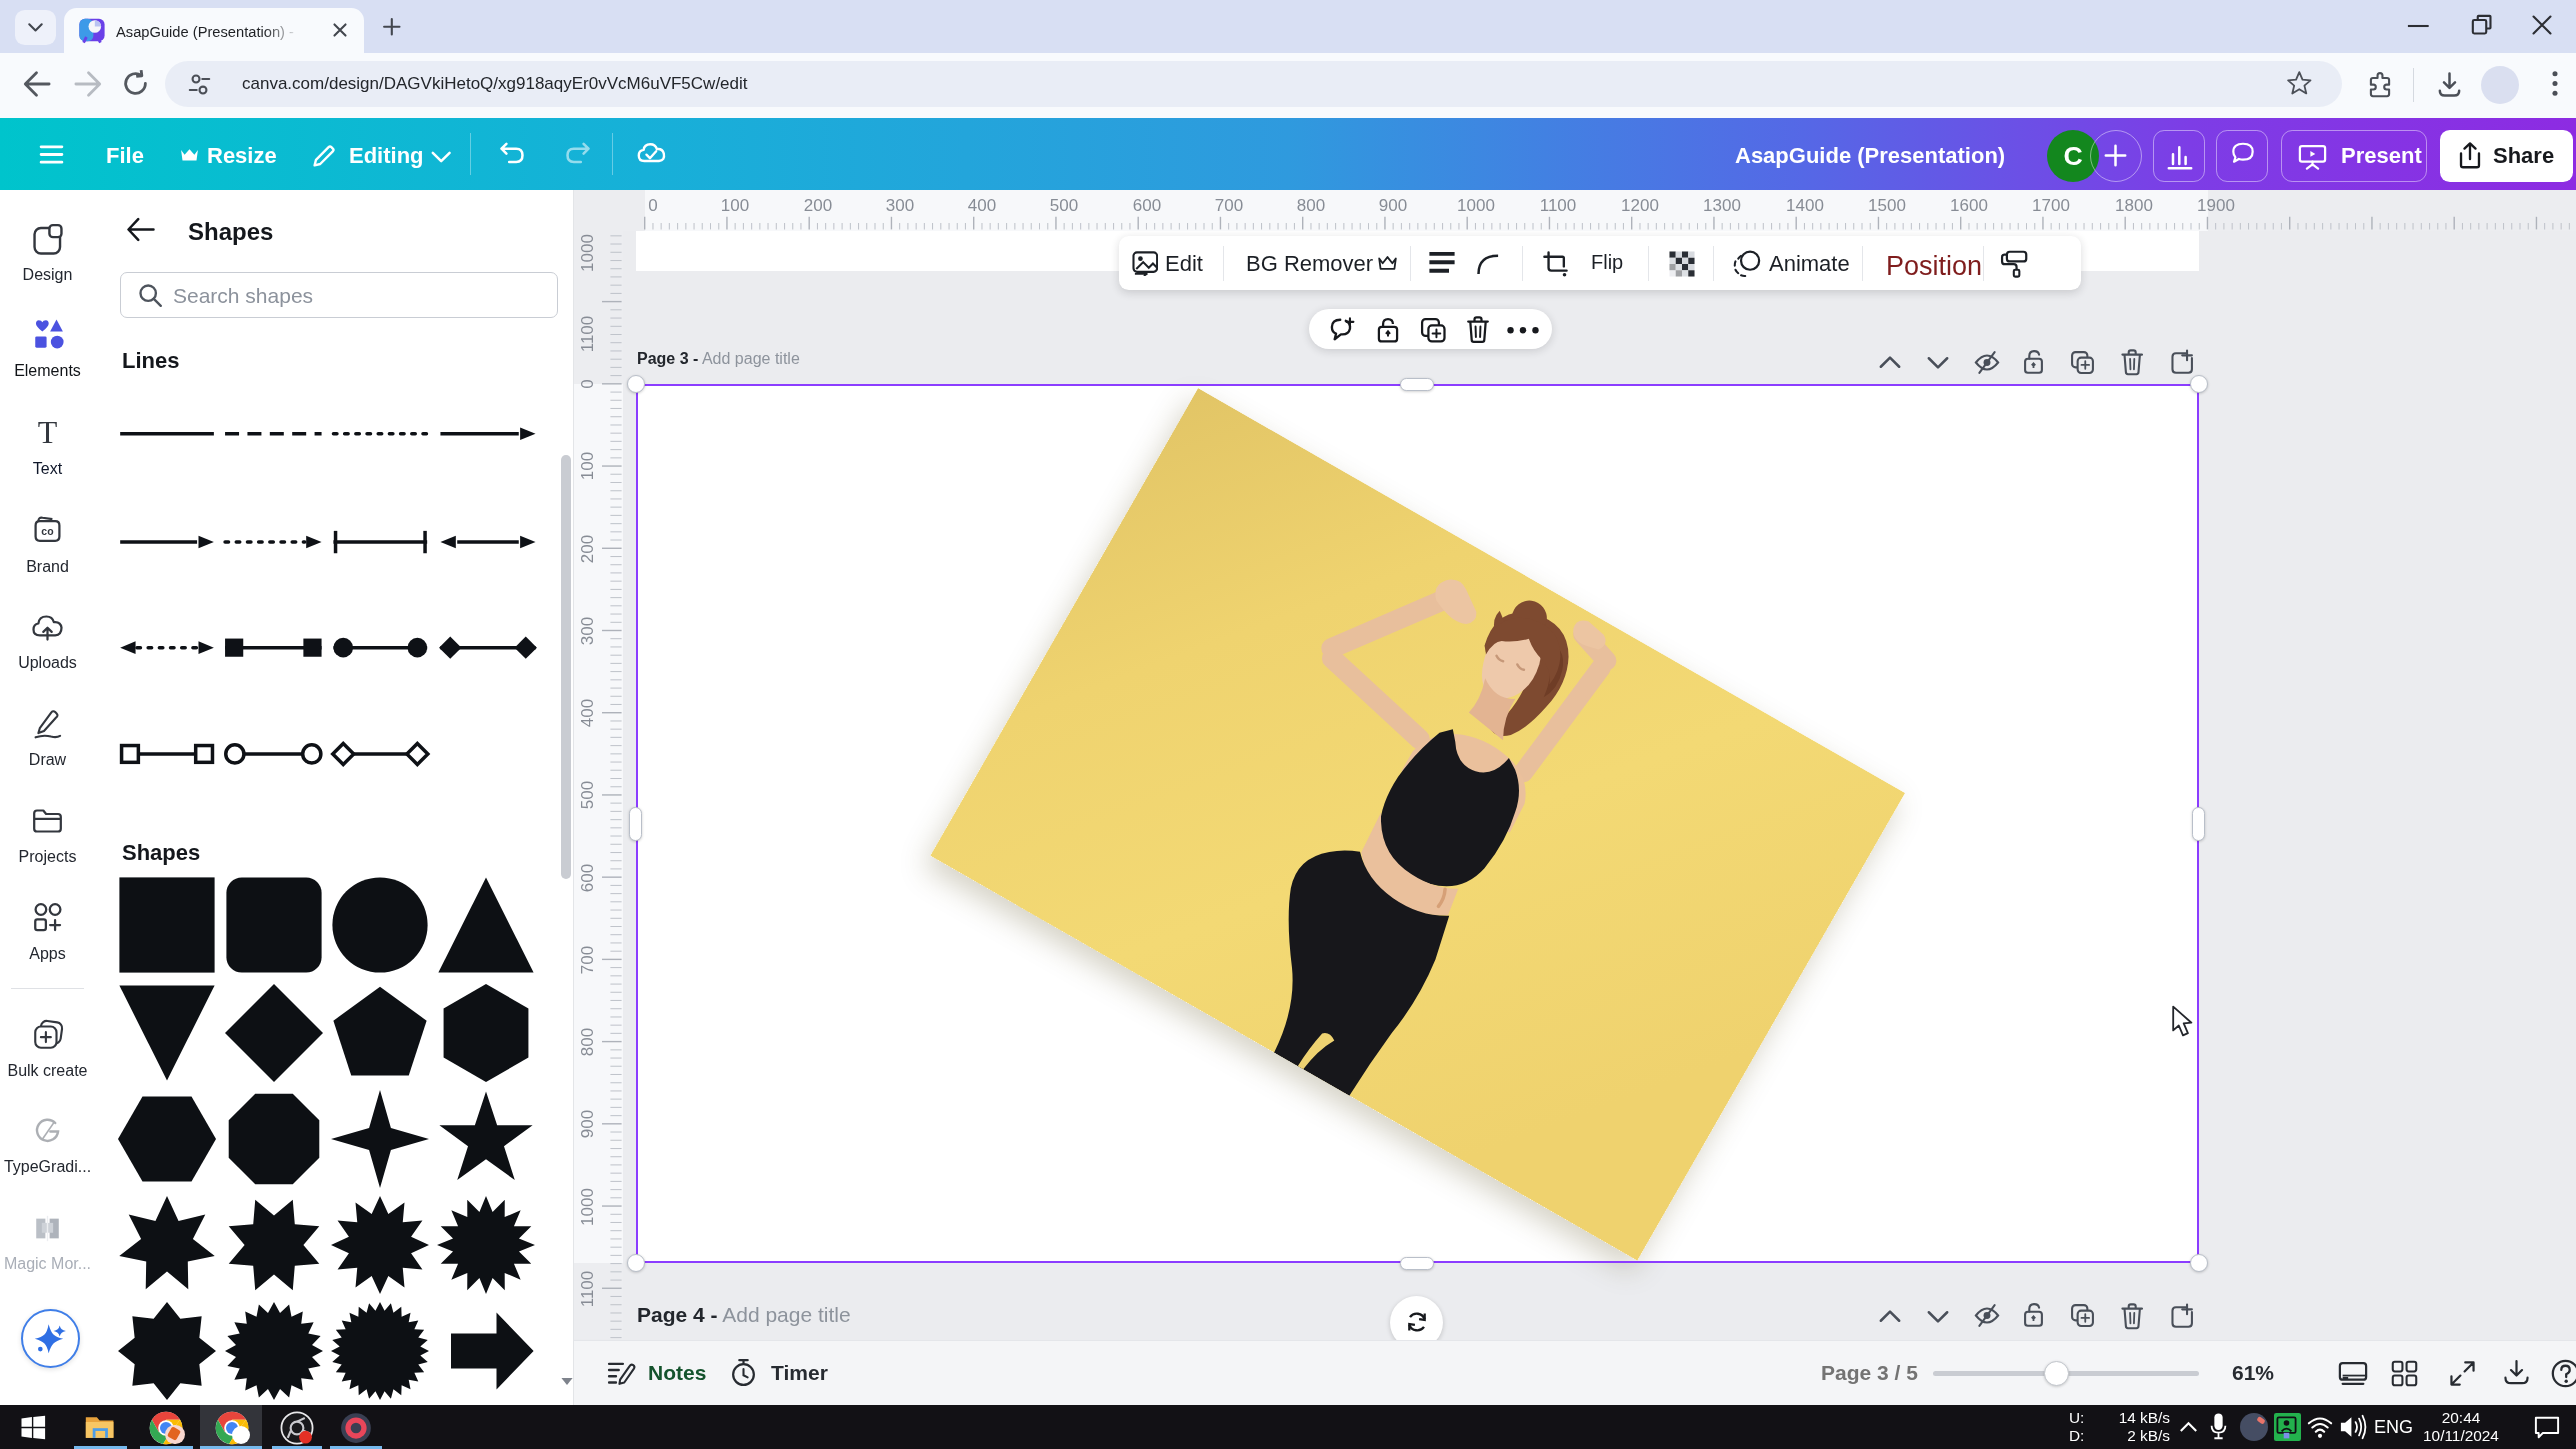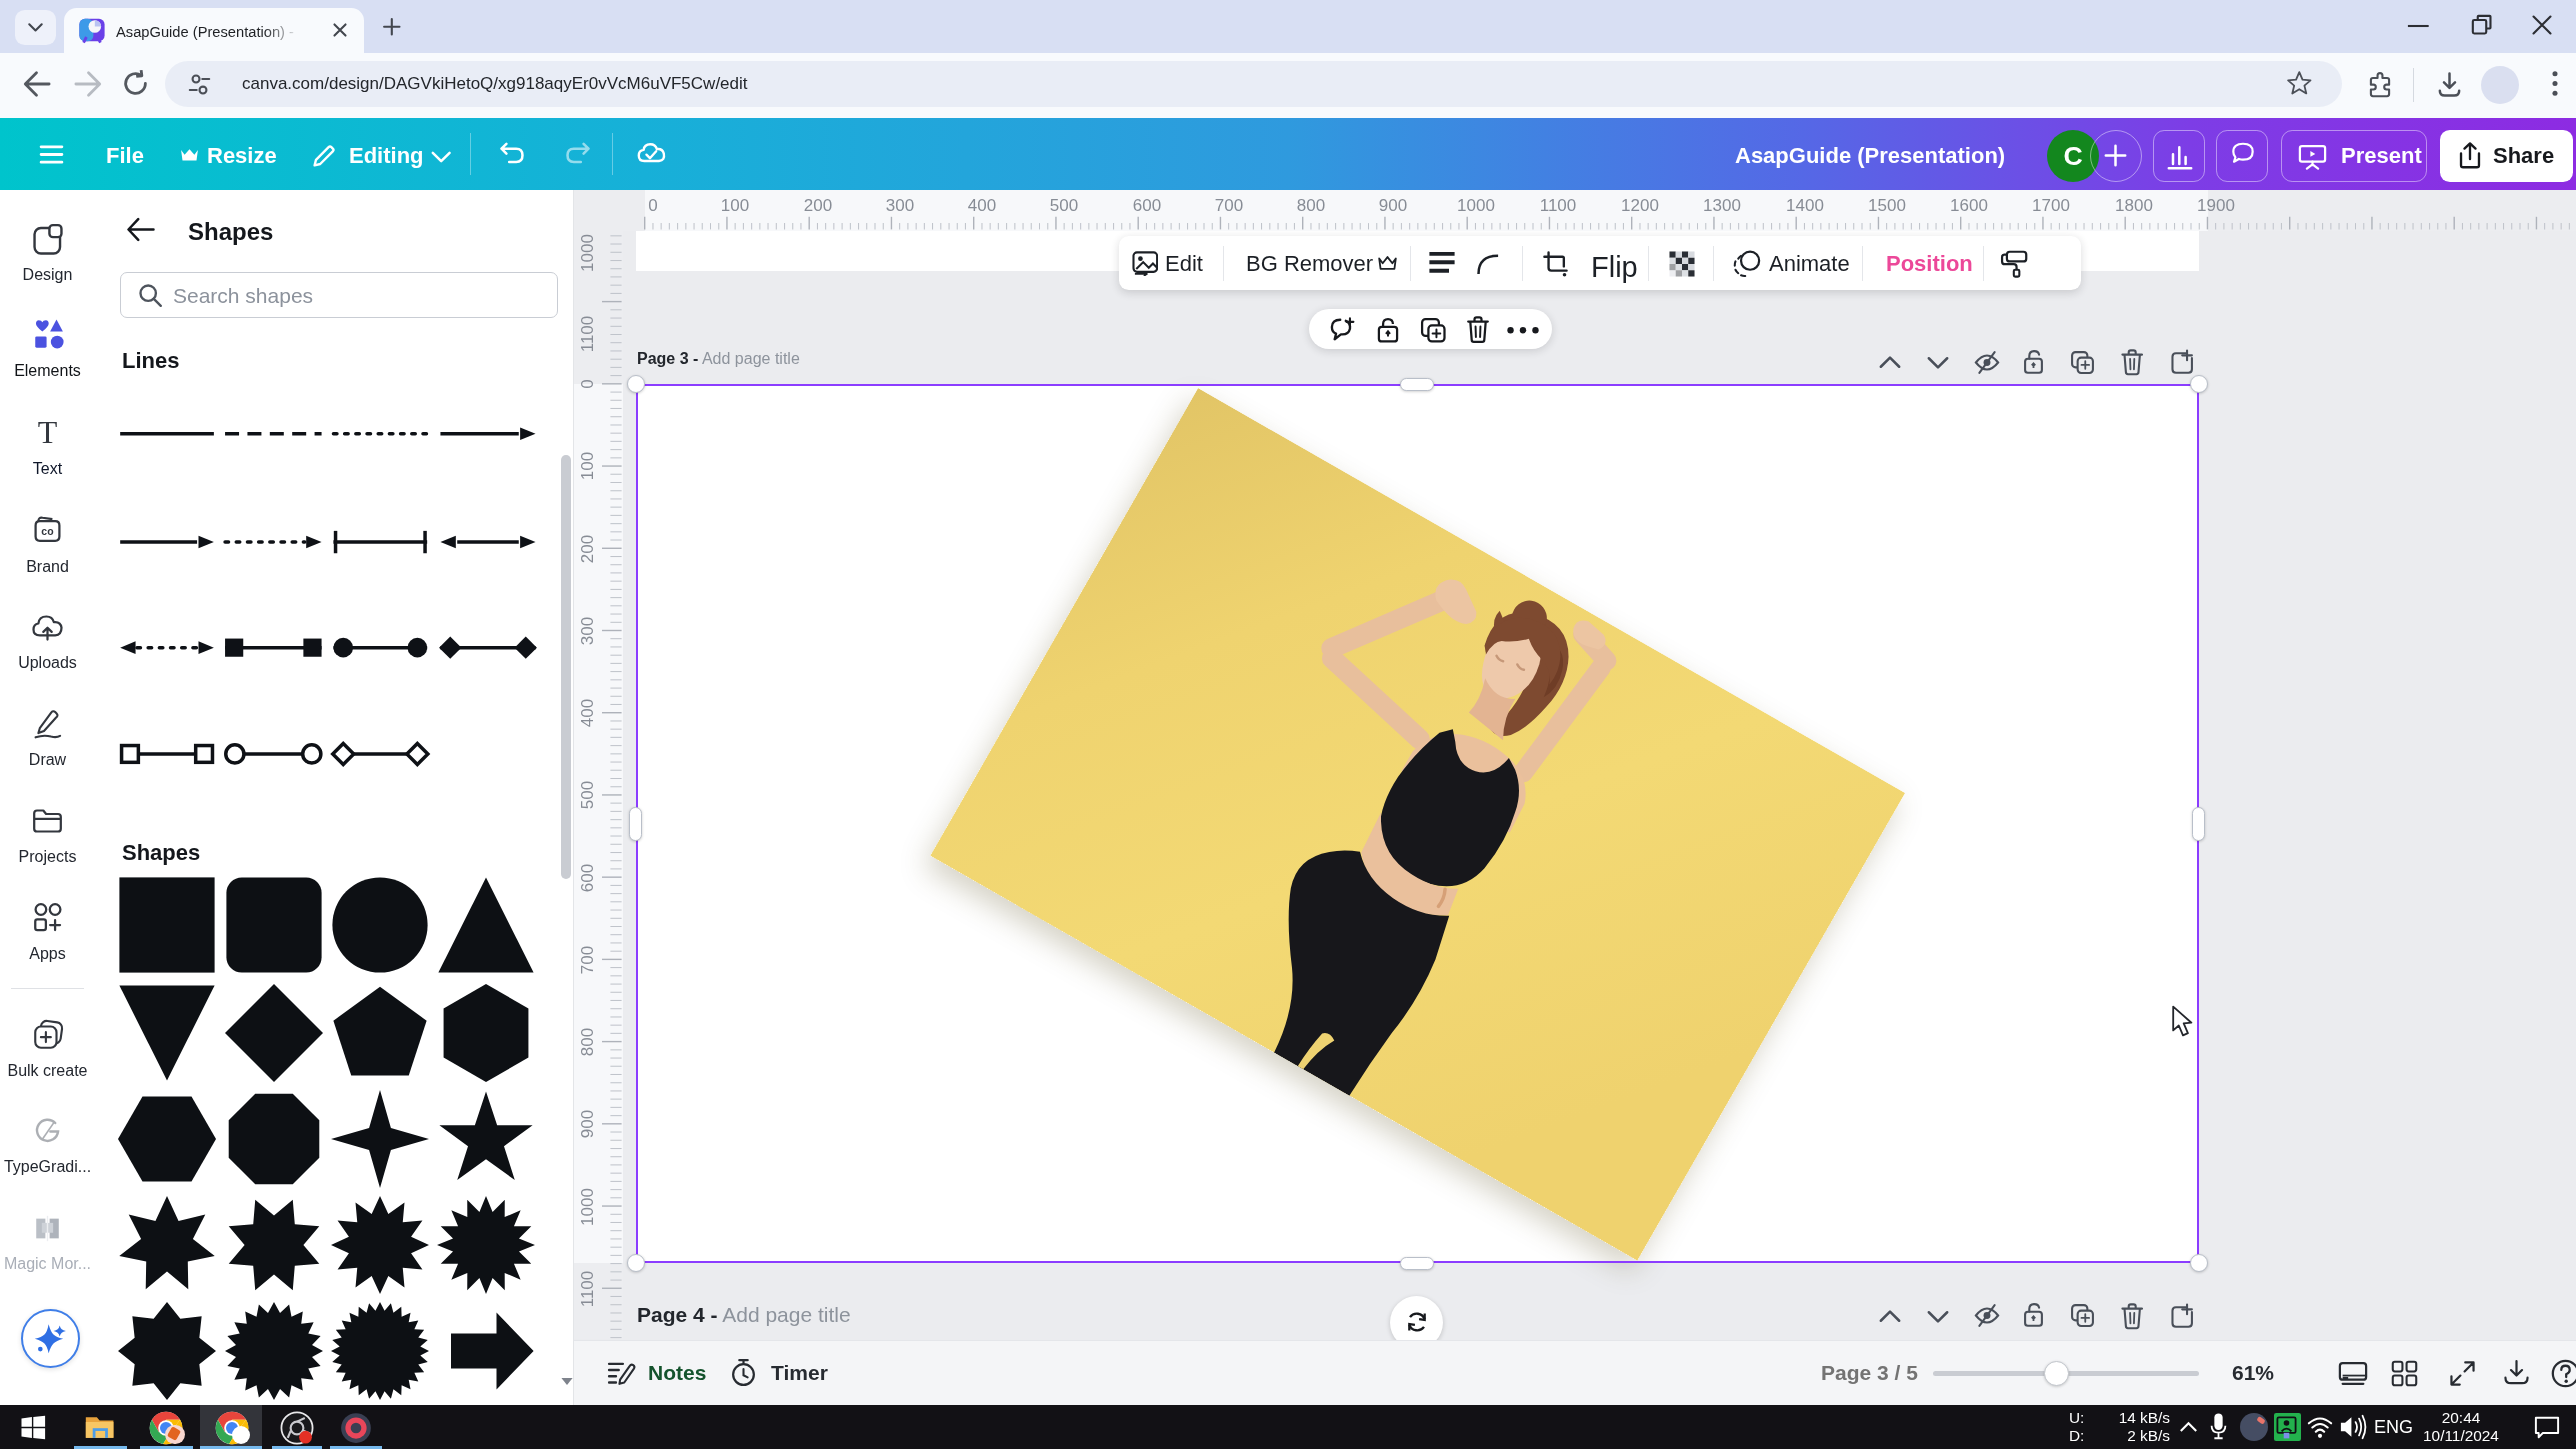--- a/index.html
+++ b/index.html
@@ -222,21 +222,21 @@
           <path d="M2 4 L38 4 M2 16 L38 16 M2 28 L30 28" stroke="#1c2026" stroke-width="5.6"></path>
         </svg>
         <svg class="abs" style="left:358px;top:17px" width="24" height="22.4" viewBox="0 0 34 32">
           <path d="M2 30 Q2 4 30 4" fill="none" stroke="#1c2026" stroke-width="3.6"></path>
         </svg>
         <div class="abs" style="left:403px;top:9.8px;width:1.4px;height:35px;background:#e4e6ea"></div>
         <svg class="abs" style="left:424px;top:14.7px" width="25" height="26" viewBox="0 0 36 37">
           <path d="M8 2 L8 24 Q8 28 12 28 L34 28 M2 8 L28 8 Q30 8 30 10 L30 22" fill="none" stroke="#1c2026" stroke-width="3.4" stroke-linecap="round"></path>
           <circle cx="31" cy="34" r="2.6" fill="#1c2026"></circle>
         </svg>
-        <div class="abs" style="left:472px;top:15.4px;font-size:29px;font-weight:500;color:#1c2026">Flip</div>
+        <div class="abs" style="left:472px;top:15.4px;font-size:20px;font-weight:500;color:#1c2026">Flip</div>
         <div class="abs" style="left:529px;top:9.8px;width:1.4px;height:35px;background:#e4e6ea"></div>
         <svg class="abs" style="left:547px;top:12.6px" width="32" height="32" viewBox="0 0 46 46">
           <rect x="5" y="5" width="9" height="9" fill="#2a2e35" opacity="1"></rect>
           <rect x="14" y="5" width="9" height="9" fill="#d7dadf" opacity="1"></rect>
           <rect x="23" y="5" width="9" height="9" fill="#2a2e35" opacity="1"></rect>
           <rect x="32" y="5" width="9" height="9" fill="#d7dadf" opacity="1"></rect>
           <rect x="5" y="14" width="9" height="9" fill="#d7dadf" opacity="0.85"></rect>
           <rect x="14" y="14" width="9" height="9" fill="#2a2e35" opacity="1"></rect>
           <rect x="23" y="14" width="9" height="9" fill="#d7dadf" opacity="1"></rect>
           <rect x="32" y="14" width="9" height="9" fill="#2a2e35" opacity="1"></rect>
@@ -249,21 +249,21 @@
           <rect x="23" y="32" width="9" height="9" fill="#d7dadf" opacity="0.85"></rect>
           <rect x="32" y="32" width="9" height="9" fill="#2a2e35" opacity="1"></rect>
         </svg>
         <div class="abs" style="left:594px;top:9.8px;width:1.4px;height:35px;background:#e4e6ea"></div>
         <svg class="abs" style="left:613px;top:12.6px" width="32" height="31" viewBox="0 0 46 44">
           <circle cx="26" cy="18" r="13" fill="none" stroke="#1c2026" stroke-width="3.2"></circle>
           <path d="M17 8 A13 13 0 0 0 13 12 M9 16 A13 13 0 0 0 8 22 M9 28 A13 13 0 0 0 13 33 M17 36 A13 13 0 0 0 23 37" fill="none" stroke="#1c2026" stroke-width="3" stroke-linecap="round" transform="translate(-4 3)"></path>
         </svg>
         <div class="abs" style="left:650px;top:15.4px;font-size:22px;font-weight:500;color:#1c2026">Animate</div>
         <div class="abs" style="left:743px;top:9.8px;width:1.4px;height:35px;background:#e4e6ea"></div>
-        <div class="abs" style="left:767px;top:15.4px;font-size:22px;font-weight:700;color:#ec4899">Position</div>
+        <div class="abs" style="left:767px;top:15.4px;font-size:27px;font-weight:400;color:#7f1d1d">Position</div>
         <div class="abs" style="left:864px;top:9.8px;width:1.4px;height:35px;background:#e4e6ea"></div>
         <svg class="abs" style="left:881px;top:13.3px" width="29" height="29" viewBox="0 0 42 42">
           <rect x="10" y="4" width="28" height="14" rx="4" fill="none" stroke="#1c2026" stroke-width="3.2"></rect>
           <path d="M10 8 L6 8 Q3 8 3 12 L3 18 Q3 22 7 22 L20 22 Q24 22 24 26 L24 30" fill="none" stroke="#1c2026" stroke-width="3.2"></path>
           <rect x="20" y="30" width="8" height="10" rx="2" fill="none" stroke="#1c2026" stroke-width="3"></rect>
         </svg>
       </div>
       <div class="abs" style="left:686px;top:78px;width:243px;height:40px;background:#fff;border-radius:20px;box-shadow:0 2.1px 8.4px rgba(30,34,40,.16)">
         <svg class="abs" style="left:19.6px;top:8.4px" width="28" height="25" viewBox="0 0 40 36">
           <path d="M16 4 Q4 4 4 14.5 Q4 22 10 24 L8 32 L17 25 Q28 26 30 17 Q31 8 24 5.5" fill="none" stroke="#17191d" stroke-width="3.4" stroke-linecap="round" stroke-linejoin="round"></path>

